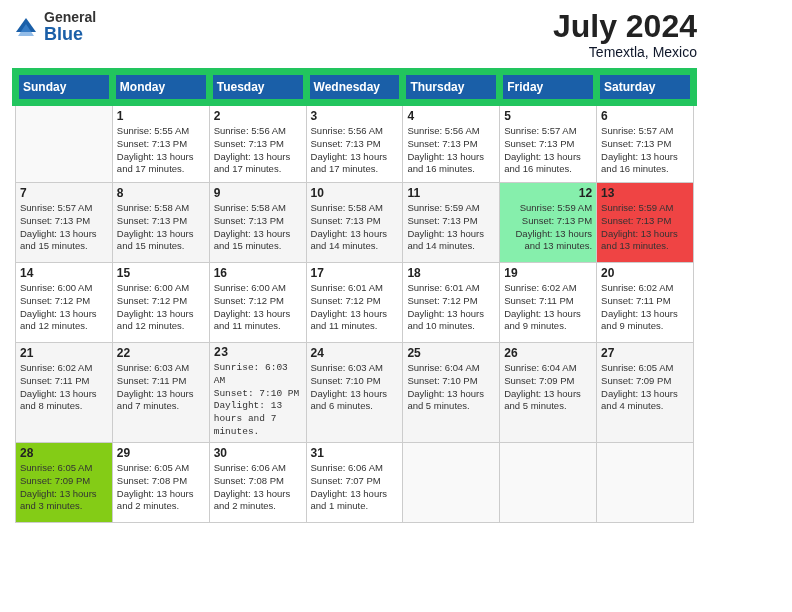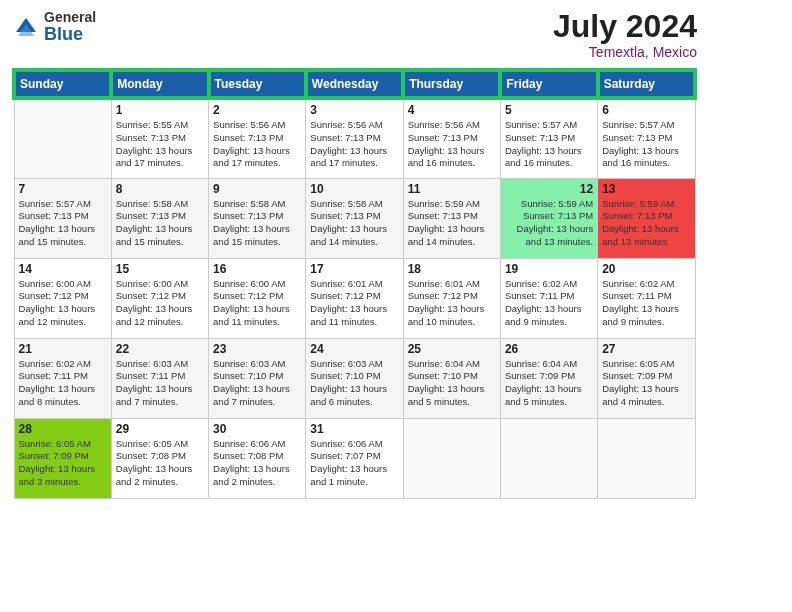--- a/index.html
+++ b/index.html
@@ -50,36 +50,36 @@
       text-align: right;
     }
     .month-year {
       font-size: 32px;
       font-weight: bold;
       color: #222;
       line-height: 1;
     }
     .location {
       font-size: 14px;
-      color: #701a75;
+      color: #0f172a;
       margin-top: 2px;
     }
     .calendar {
       width: 100%;
       border-collapse: collapse;
       border: 1px solid #ccc;
     }
     .calendar th {
       background: #1a5fa8;
       color: #fff;
       font-size: 12px;
       font-weight: bold;
       padding: 5px 4px;
       text-align: left;
-      border: 4px solid #22c55e;
+      border: 7px solid #22c55e;
     }
     .calendar td {
       border: 1px solid #ccc;
       vertical-align: top;
       padding: 3px 4px;
       width: calc(100% / 7);
       height: 80px;
     }
     .day-num {
       font-weight: bold;
@@ -217,21 +217,21 @@
         </tr>
         <tr>
           <td style="background: rgb(245, 245, 245);">
             <span class="day-num">21</span>
             <div class="day-info">Sunrise: 6:02 AM<br>Sunset: 7:11 PM<br>Daylight: 13 hours and 8 minutes.</div>
           </td>
           <td style="background: rgb(245, 245, 245);">
             <span class="day-num">22</span>
             <div class="day-info">Sunrise: 6:03 AM<br>Sunset: 7:11 PM<br>Daylight: 13 hours and 7 minutes.</div>
           </td>
-          <td style="background: rgb(245, 245, 245);">
+          <td style="background: rgb(245, 245, 245); font-family: Liberation Mono, monospace;">
             <span class="day-num">23</span>
             <div class="day-info">Sunrise: 6:03 AM<br>Sunset: 7:10 PM<br>Daylight: 13 hours and 7 minutes.</div>
           </td>
           <td style="background: rgb(245, 245, 245);">
             <span class="day-num">24</span>
             <div class="day-info">Sunrise: 6:03 AM<br>Sunset: 7:10 PM<br>Daylight: 13 hours and 6 minutes.</div>
           </td>
           <td style="background: rgb(245, 245, 245);">
             <span class="day-num">25</span>
             <div class="day-info">Sunrise: 6:04 AM<br>Sunset: 7:10 PM<br>Daylight: 13 hours and 5 minutes.</div>

